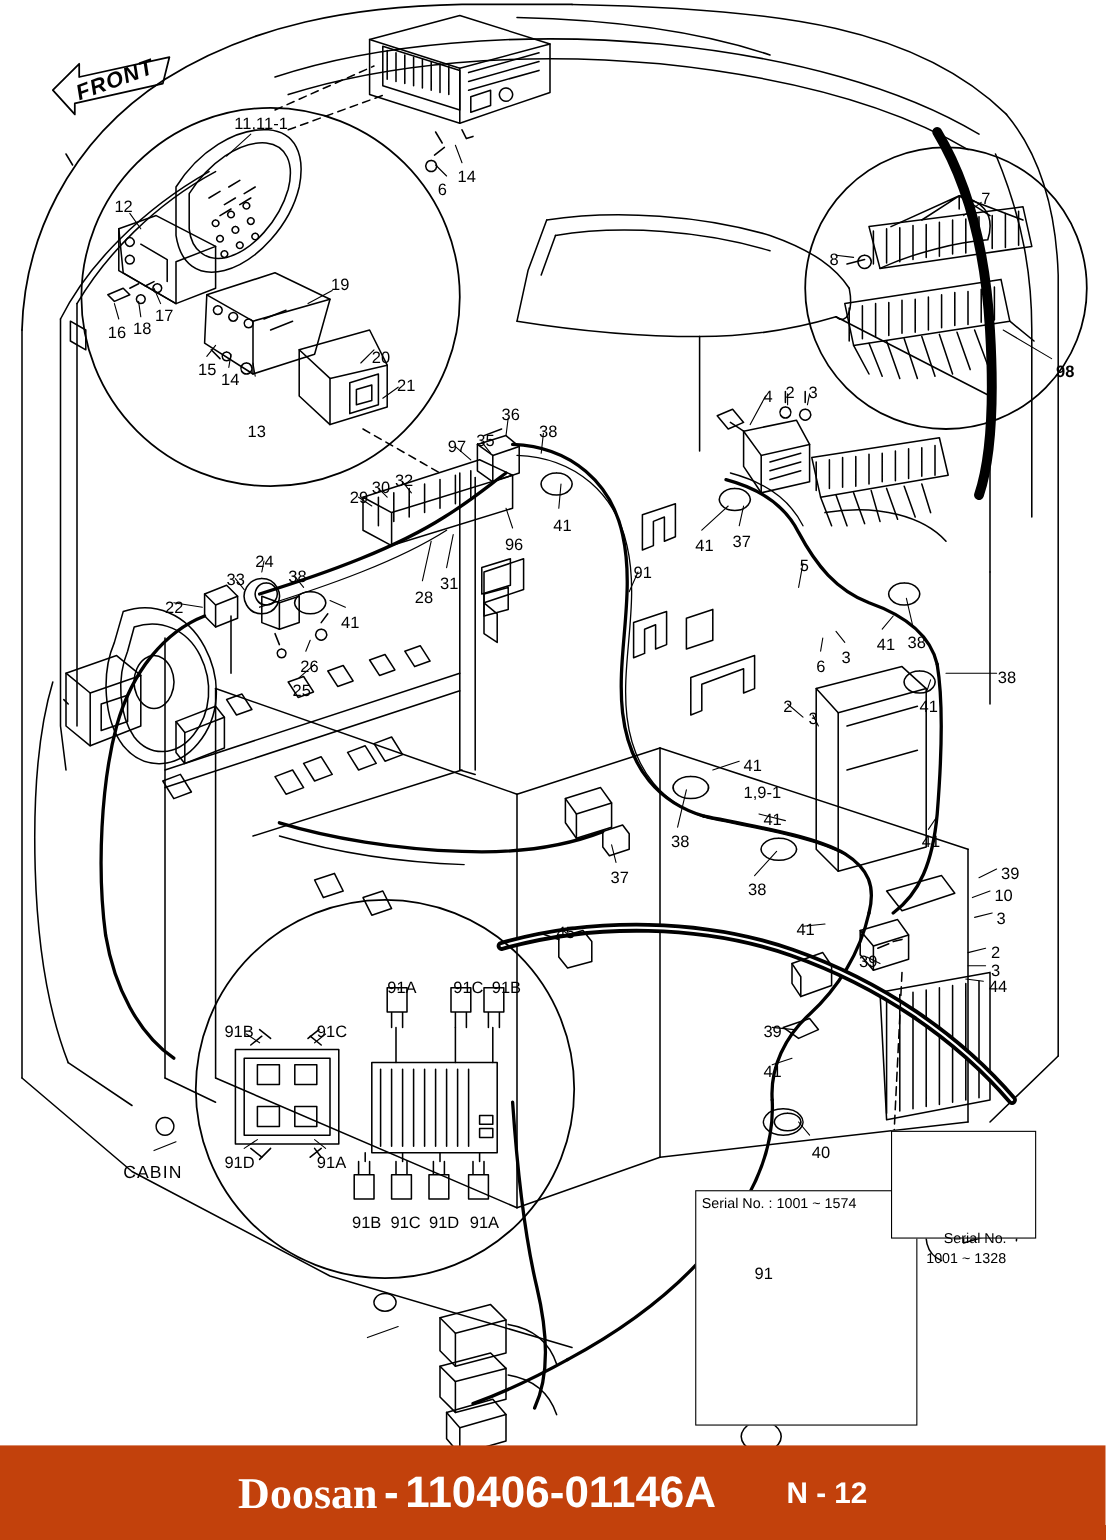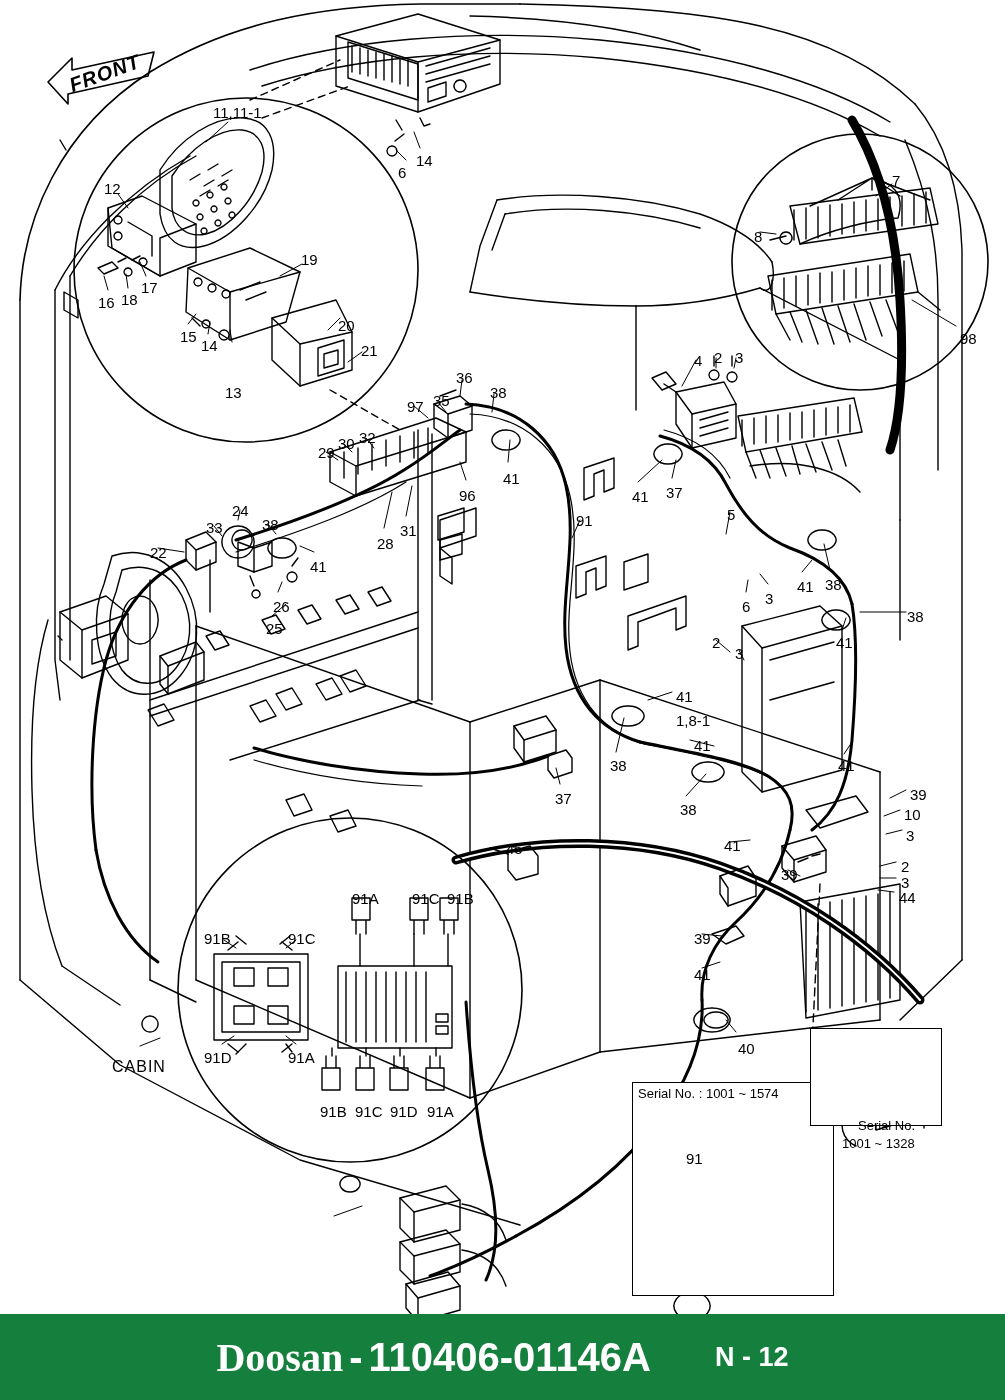--- a/index.html
+++ b/index.html
@@ -1,21 +1,21 @@
 <!DOCTYPE html>
 <html><head>
 <meta charset="utf-8">
 <style>
   html,body{margin:0;padding:0;background:#ffffff;}
   body{width:1005px;height:1400px;position:relative;font-family:"Liberation Sans", sans-serif;overflow:hidden;}
   #sheet{position:absolute;left:0;top:0;width:1005px;height:1400px;}
   svg.diagram{position:absolute;left:0;top:0;width:1005px;height:1400px;}
   .lbl{position:absolute;font-family:"Liberation Sans", sans-serif;font-size:15px;color:#000;white-space:nowrap;}
   .lbl.sm{font-size:13px;}
-  .footer{position:absolute;left:0;top:1314px;width:1005px;height:86px;background:#15803d;}
+  .footer{position:absolute;left:0;top:1314px;width:1005px;height:86px;background:#c2410c;}
   .footer-inner{position:absolute;left:0;top:0;width:1005px;height:86px;display:flex;align-items:center;justify-content:center;}
   .footer-brand{font-size:40px;font-weight:bold;color:#ffffff;letter-spacing:0px;font-family:"Liberation Serif", serif;}
   .footer-part{font-size:40px;font-weight:bold;color:#ffffff;font-family:"Liberation Sans", sans-serif;margin-left:6px;}
   .footer-page{font-size:27px;font-weight:bold;color:#ffffff;font-family:"Liberation Sans", sans-serif;margin-left:64px;}
   .front-arrow{position:absolute;left:42px;top:48px;width:118px;height:58px;}
   .front-text{position:absolute;left:68px;top:62px;font-size:20px;font-weight:bold;font-style:italic;transform:rotate(-20deg);letter-spacing:1px;}
   .serialbox{position:absolute;border:1.6px solid #000;background:#fff;}
   .cabin{position:absolute;left:112px;top:1058px;font-size:16px;letter-spacing:1px;text-align:center;}
 </style>
 </head>
@@ -436,21 +436,21 @@
       <div class="lbl" style="left: 301px; top: 251px;">19</div>
       <div class="lbl" style="left: 180px; top: 328px;">15</div>
       <div class="lbl" style="left: 201px; top: 337px;">14</div>
       <div class="lbl" style="left: 225px; top: 345px; margin-top: 39px;">13</div>
       <div class="lbl" style="left: 338px; top: 317px;">20</div>
       <div class="lbl" style="left: 361px; top: 342px;">21</div>
       <div class="lbl" style="left: 398px; top: 164px;">6</div>
       <div class="lbl" style="left: 416px; top: 152px;">14</div>
       <div class="lbl" style="left: 892px; top: 172px;">7</div>
       <div class="lbl" style="left: 754px; top: 228px;">8</div>
-      <div class="lbl" style="left: 960px; top: 330px;">98</div>
+      <div class="lbl" style="left: 960px; top: 330px; font-weight: bold;">98</div>
       <div class="lbl" style="left: 694px; top: 352px;">4</div>
       <div class="lbl" style="left: 714px; top: 349px;">2</div>
       <div class="lbl" style="left: 735px; top: 349px;">3</div>
       <div class="lbl" style="left: 456px; top: 369px;">36</div>
       <div class="lbl" style="left: 490px; top: 384px;">38</div>
       <div class="lbl" style="left: 407px; top: 398px;">97</div>
       <div class="lbl" style="left: 433px; top: 392px;">35</div>
       <div class="lbl" style="left: 318px; top: 444px;">29</div>
       <div class="lbl" style="left: 338px; top: 435px;">30</div>
       <div class="lbl" style="left: 359px; top: 429px;">32</div>
@@ -471,21 +471,21 @@
       <div class="lbl" style="left: 266px; top: 620px;">25</div>
       <div class="lbl" style="left: 742px; top: 598px;">6</div>
       <div class="lbl" style="left: 765px; top: 590px;">3</div>
       <div class="lbl" style="left: 797px; top: 578px;">41</div>
       <div class="lbl" style="left: 825px; top: 576px;">38</div>
       <div class="lbl" style="left: 907px; top: 608px;">38</div>
       <div class="lbl" style="left: 836px; top: 634px;">41</div>
       <div class="lbl" style="left: 712px; top: 634px;">2</div>
       <div class="lbl" style="left: 735px; top: 645px;">3</div>
       <div class="lbl" style="left: 676px; top: 688px;">41</div>
-      <div class="lbl" style="left: 676px; top: 712px;">1,8-1</div>
+      <div class="lbl" style="left: 676px; top: 712px;">1,9-1</div>
       <div class="lbl" style="left: 694px; top: 737px;">41</div>
       <div class="lbl" style="left: 610px; top: 757px;">38</div>
       <div class="lbl" style="left: 555px; top: 790px;">37</div>
       <div class="lbl" style="left: 680px; top: 801px;">38</div>
       <div class="lbl" style="left: 838px; top: 757px;">41</div>
       <div class="lbl" style="left: 910px; top: 786px;">39</div>
       <div class="lbl" style="left: 904px; top: 806px;">10</div>
       <div class="lbl" style="left: 906px; top: 827px;">3</div>
       <div class="lbl" style="left: 724px; top: 837px;">41</div>
       <div class="lbl" style="left: 901px; top: 858px;">2</div>

